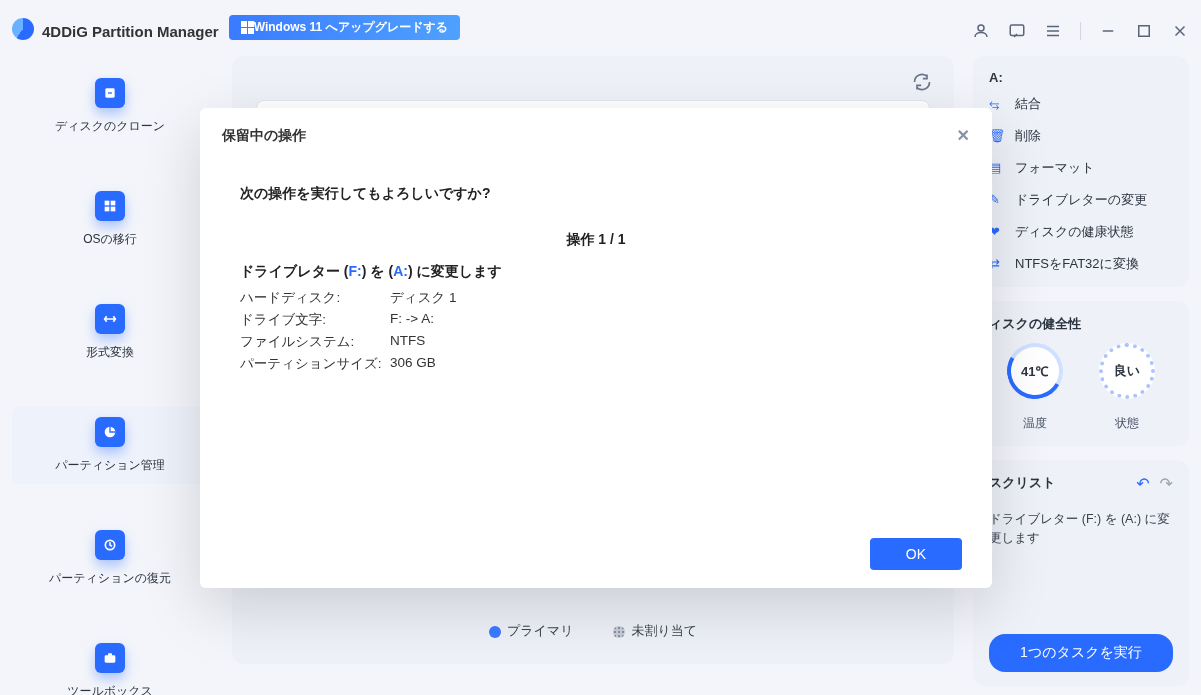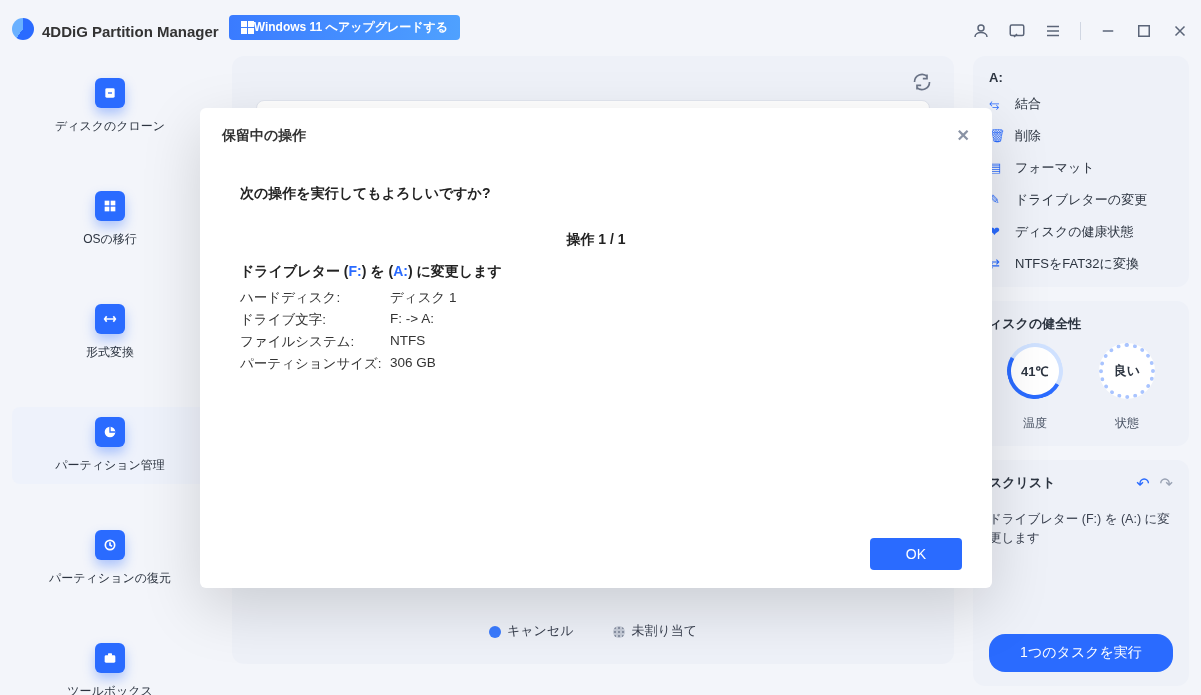--- a/index.html
+++ b/index.html
@@ -182,21 +182,21 @@
 </div>
 
 <div class="main-panel">
   <div class="refresh">
     <svg width="20" height="20" viewBox="0 0 24 24" fill="none" stroke="currentColor" stroke-width="2">
         <path d="M3 12a9 9 0 0 1 15.5-6.3M21 12a9 9 0 0 1-15.5 6.3M18 3v5h-5M6 21v-5h5"></path>
       </svg>
   </div>
   <div class="search-box"></div>
   <div class="legend-row">
-    <span><span class="dot primary"></span><span>キャンセル</span></span>
+    <span><span class="dot primary"></span><span>プライマリ</span></span>
     <span><span class="dot unalloc"></span><span>未割り当て</span></span>
   </div>
 </div>
 
 <div class="right-col">
 
   <div class="panel">
     <h4>A:</h4>
     <div class="action-list">
       <div class="action-item">

